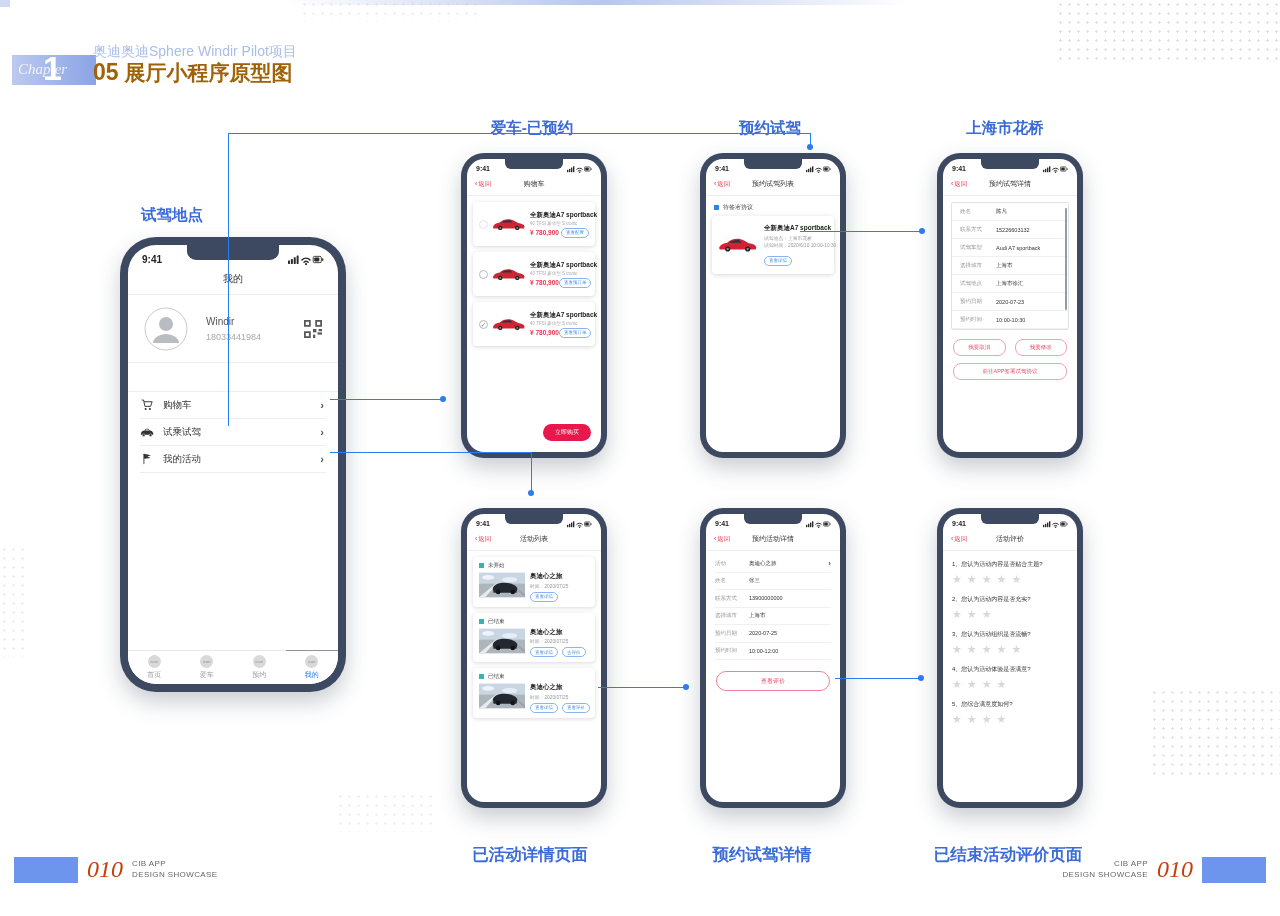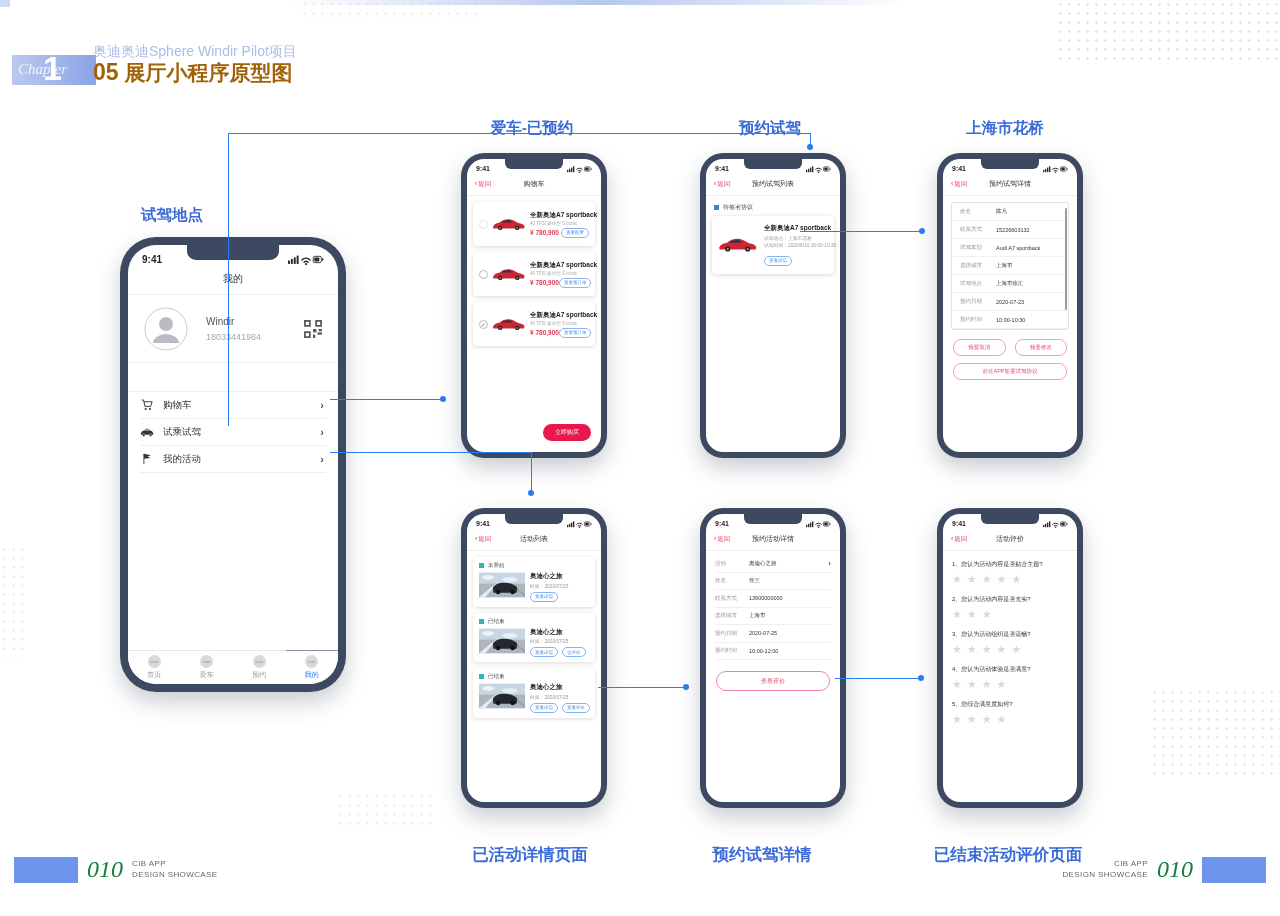--- a/index.html
+++ b/index.html
@@ -151,21 +151,21 @@
   .qblock { margin:9px 9px 0; }
   .qtext { font-size:6px; color:#333; white-space:nowrap; }
   .stars { margin-top:4px; font-size:11px; letter-spacing:5px; color:#d9d9d9; }
 
   
   .footer { position:absolute; bottom:33px; display:flex; align-items:center; z-index:30; }
   .footer.left { left:14px; }
   .footer.right { right:14px; }
   .frect { width:64px; height:26px; background:#6d95ee; }
   .fnum { font-family:"Liberation Serif","DejaVu Serif",serif; font-style:italic;
-          font-size:24px; color:#15803d; margin:0 9px; }
+          font-size:24px; color:#c2410c; margin:0 9px; }
   .fcap { font-size:8px; color:#666; letter-spacing:.4px; line-height:1.35; }
   .footer.right .fcap { text-align:right; }
 </style>
 </head>
 <body>
 
 <div class="topstrip"></div>
 <div class="corner-sq"></div>
 <div class="dots" style="left:1056px;top:0;width:224px;height:64px;opacity:.55"></div>
 <div class="dots" style="left:300px;top:0;width:180px;height:22px;opacity:.3"></div>

